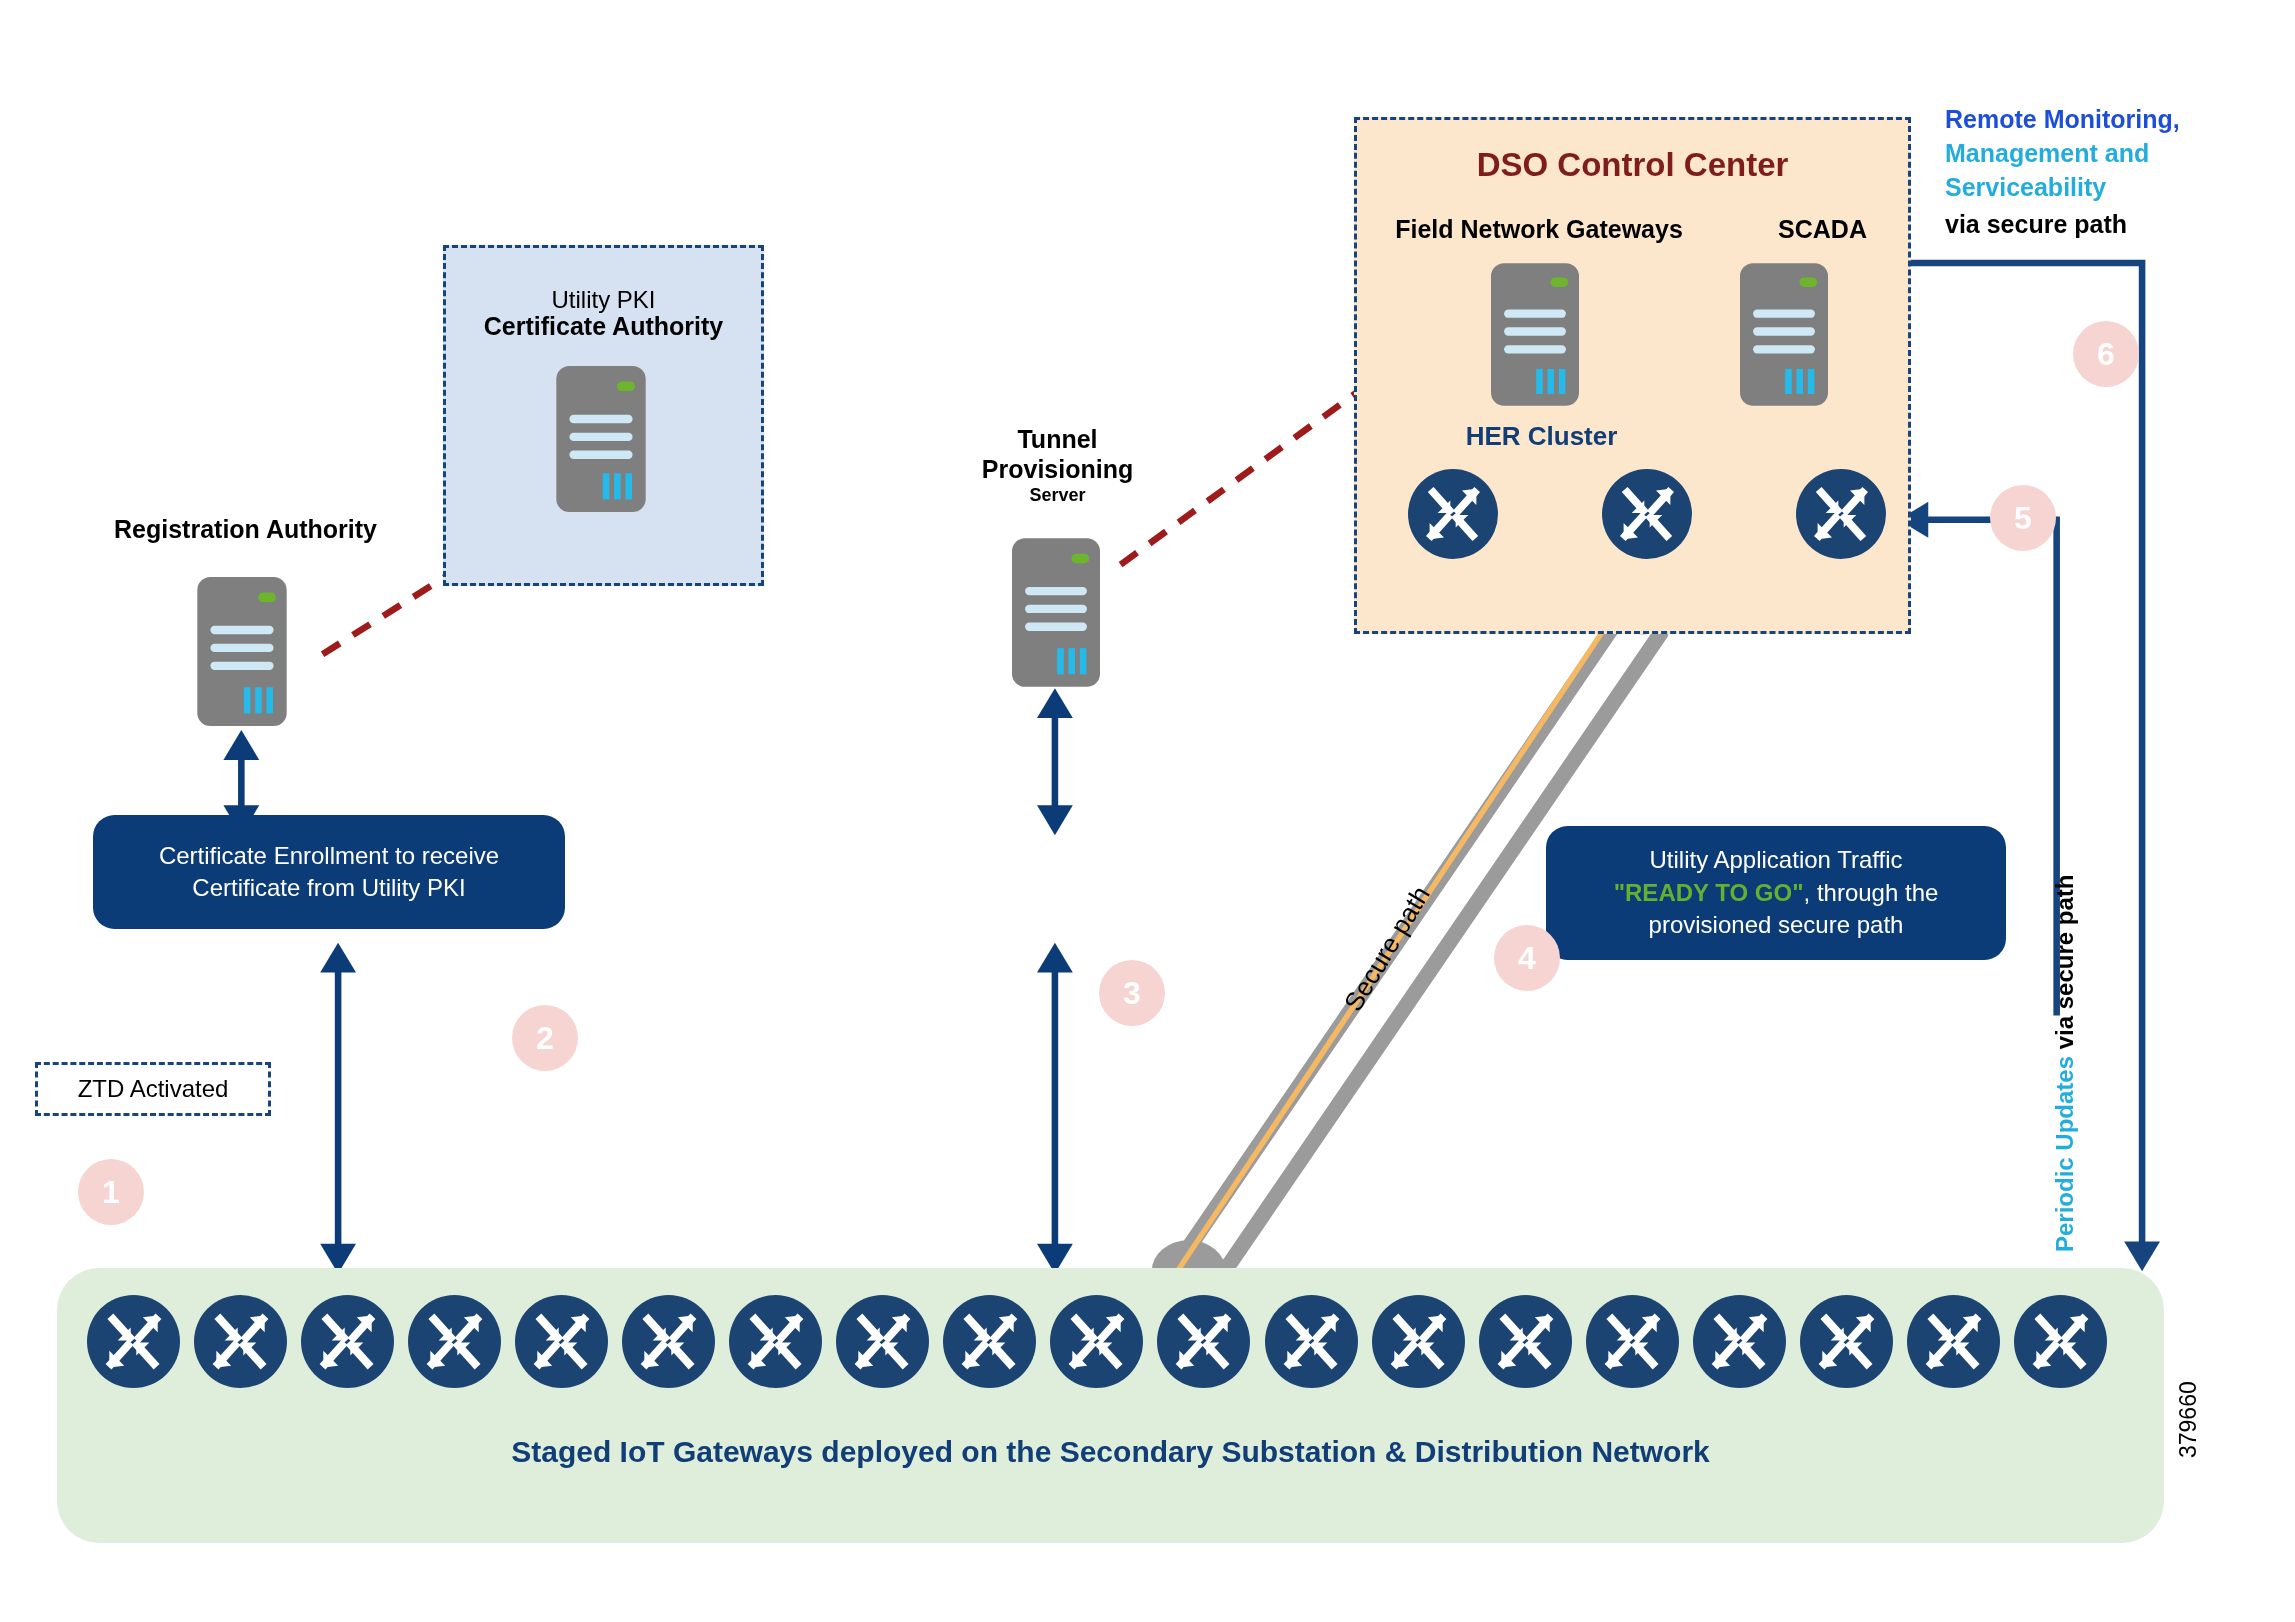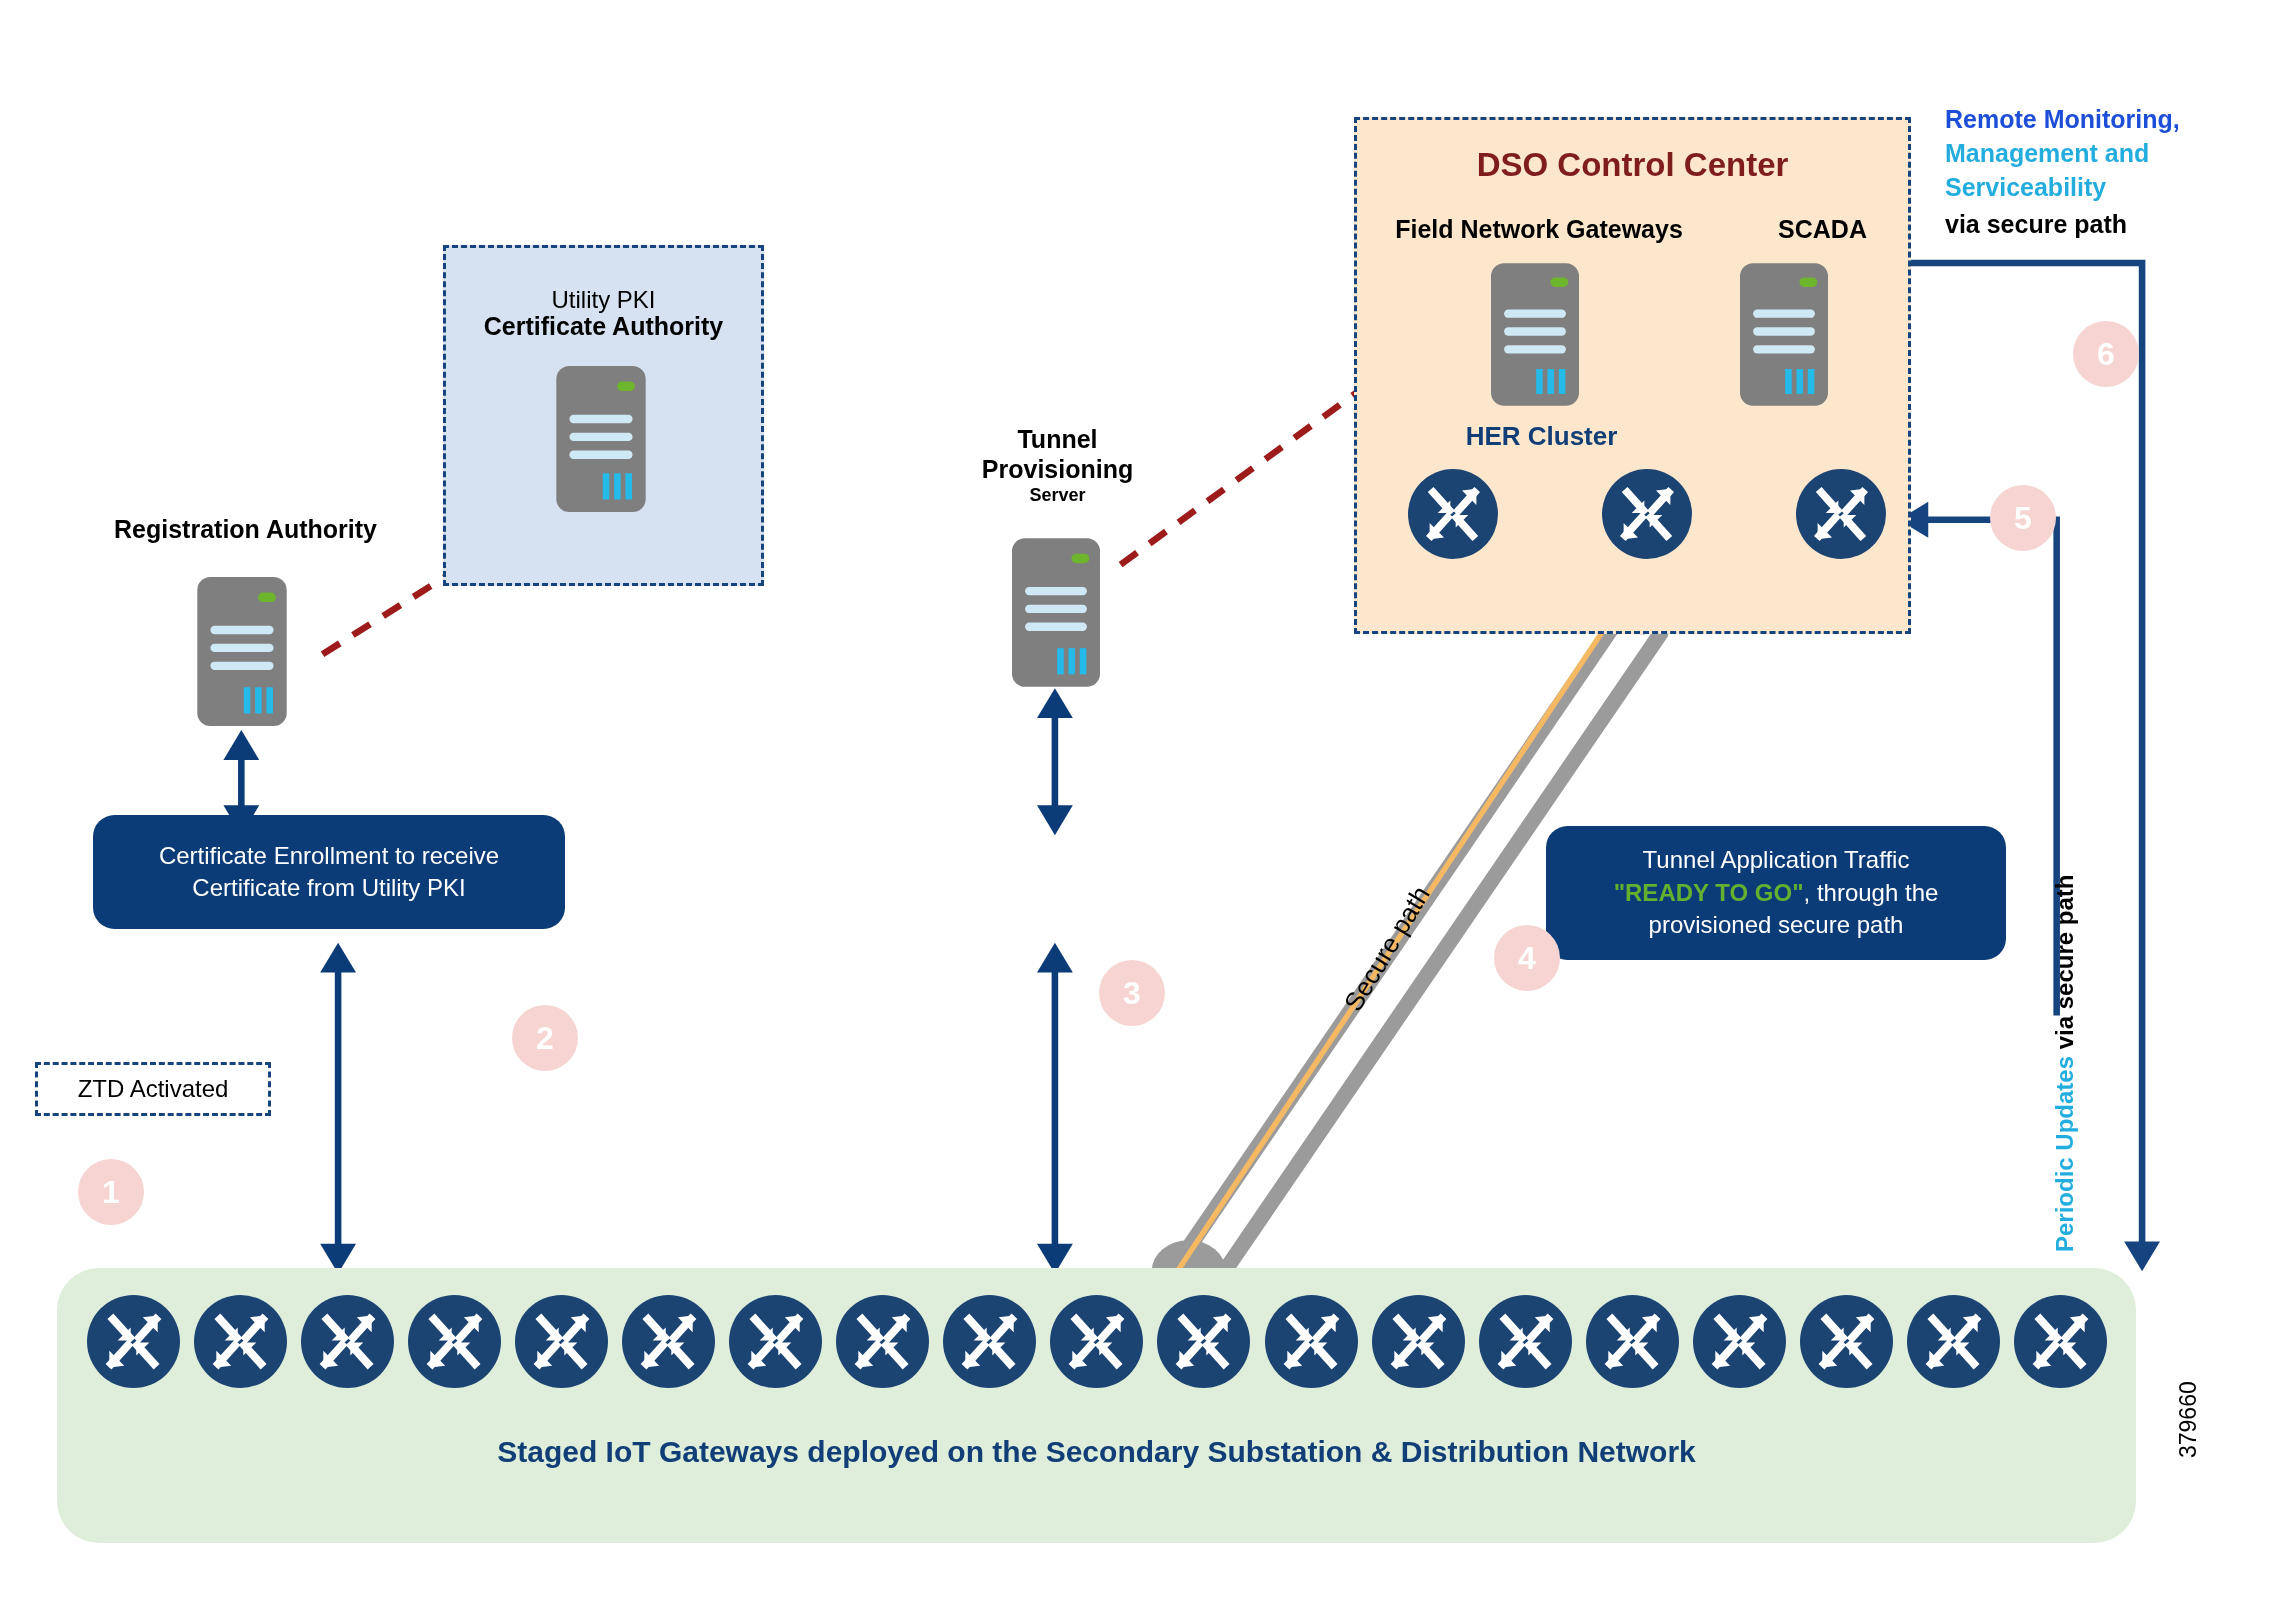--- a/index.html
+++ b/index.html
@@ -20,21 +20,21 @@
 
   
   .callout{
     background:#0C3C78;border-radius:21.5px;color:#fff;
     display:flex;align-items:center;justify-content:center;text-align:center;
     font-size:24px;line-height:1.35;padding:10.8px 15.5px;box-sizing:border-box;
   }
   .ready{color:#63B12F;font-weight:bold;}
 
   
-  .greenband{background:#DEEEDA;border-radius:42px;}
+  .greenband{background:#DEEEDA;border-radius:42px;padding-left:28px;}
   .greenband-title{
     color:#123E77;font-weight:bold;font-size:30px;text-align:center;width:100%;
   }
 
   
   .bubble{
     background:#F6D4D1;border-radius:50%;
     color:#fff;font-weight:bold;display:flex;align-items:center;justify-content:center;
   }
 
@@ -284,21 +284,21 @@
   <div class="abs callout" style="left:93px;top:815px;width:472px;height:114px;">
     <div>
       <div>Certificate Enrollment to receive</div>
       <div>Certificate from Utility PKI</div>
     </div>
   </div>
 
 
   <div class="abs callout" style="left:1546px;top:826px;width:460px;height:134px;">
     <div>
-      <div>Tunnel Application Traffic</div>
+      <div>Utility Application Traffic</div>
       <div>
         <span class="ready">"READY TO GO"</span><span>, through the</span>
       </div>
       <div>provisioned secure path</div>
     </div>
   </div>
 
   <div class="abs dashbox ztd-box" style="left:35px;top:1062px;width:236px;height:54px;display:flex;align-items:center;justify-content:center;">
     <span style="font-size:24px;color:#000;">ZTD Activated</span>
   </div>

